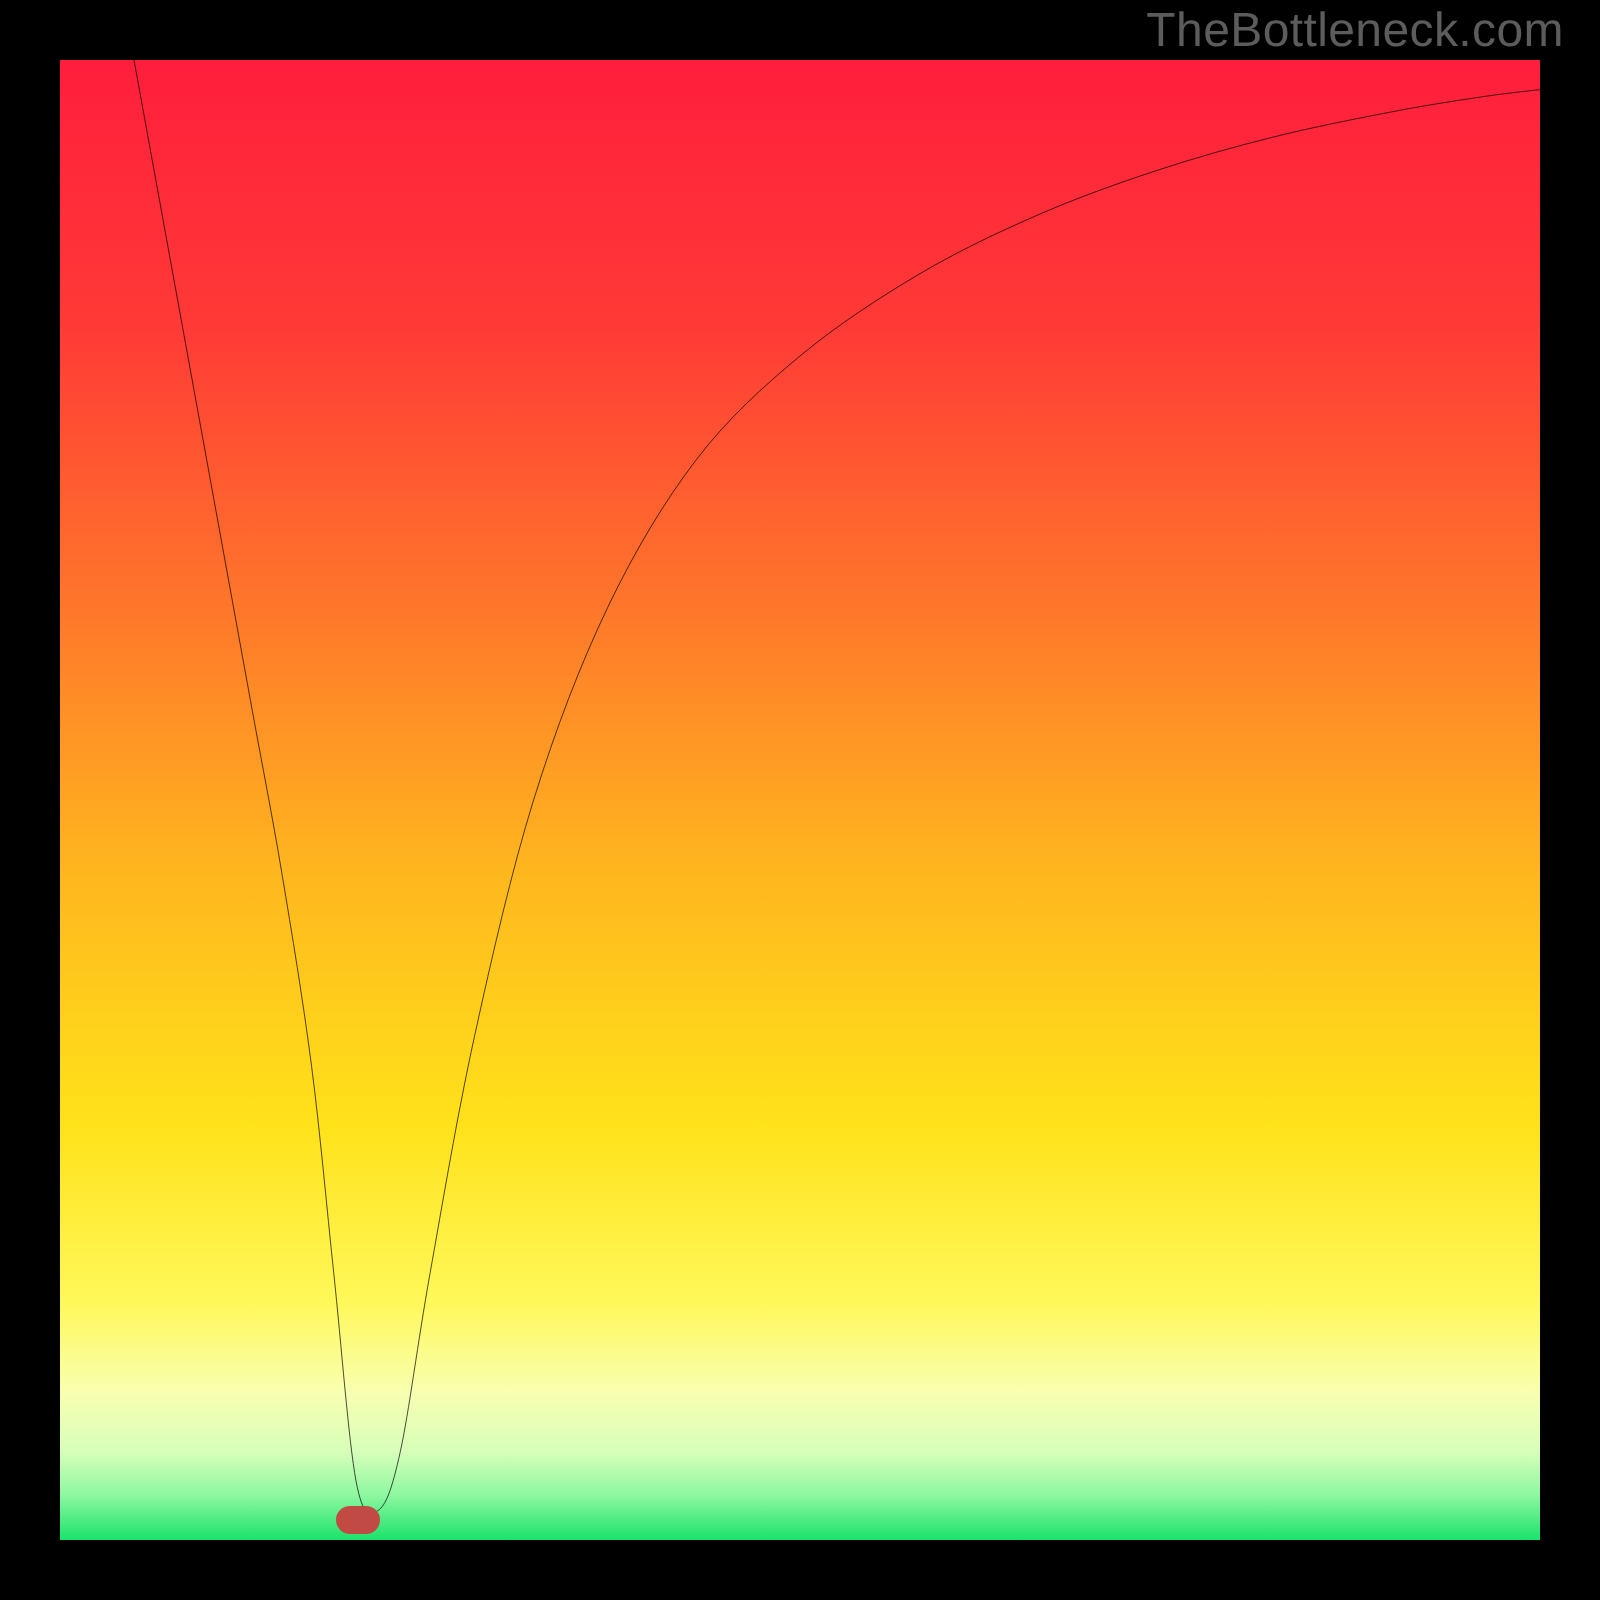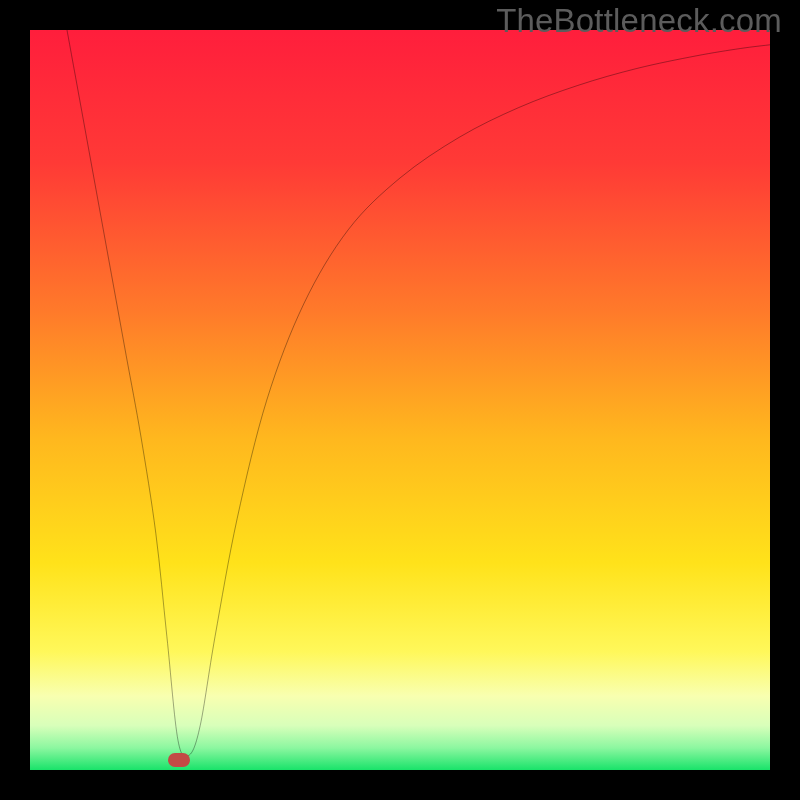--- a/index.html
+++ b/index.html
@@ -9,21 +9,21 @@
     height: 800px;
     background: #000;
     font-family: Arial, Helvetica, sans-serif;
     position: relative;
   }
   .watermark {
     position: absolute;
     top: 2px;
     right: 18px;
     color: #5c5c5c;
-    font-size: 33px;
+    font-size: 24px;
     font-weight: 500;
     letter-spacing: 0.2px;
     z-index: 10;
   }
   .plot-area {
     position: absolute;
     left: 30px;
     top: 30px;
     width: 740px;
     height: 740px;

